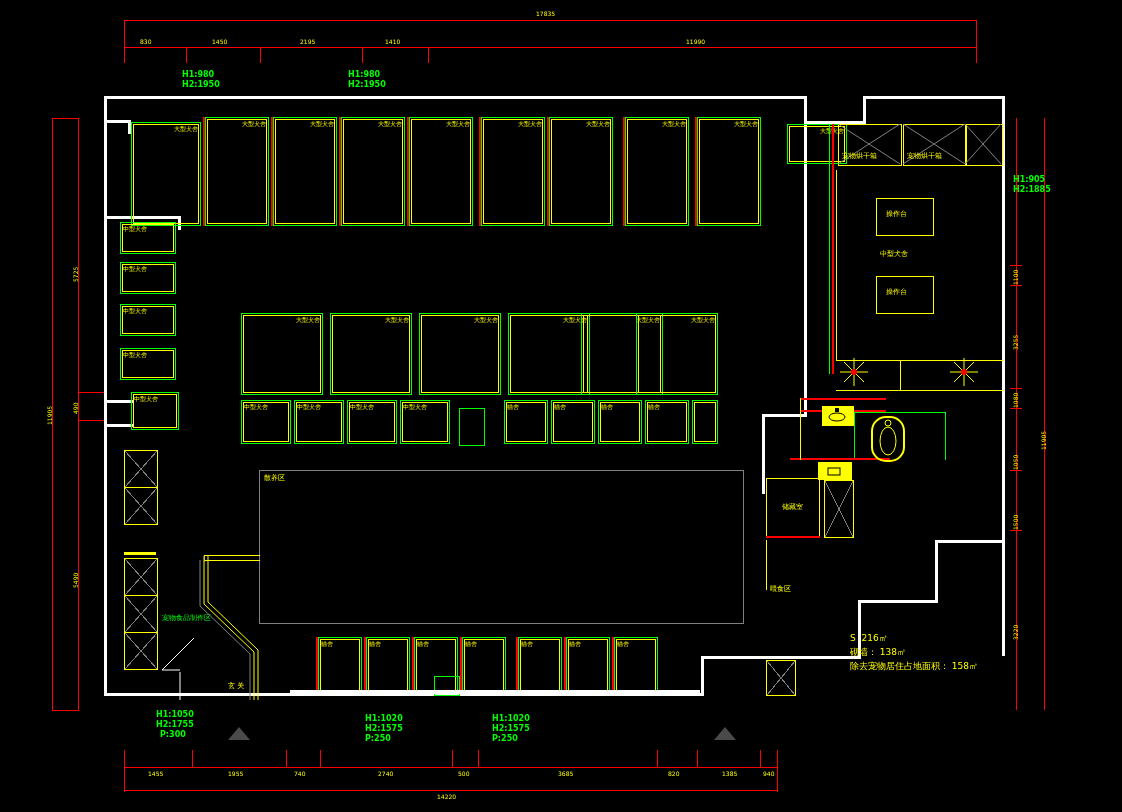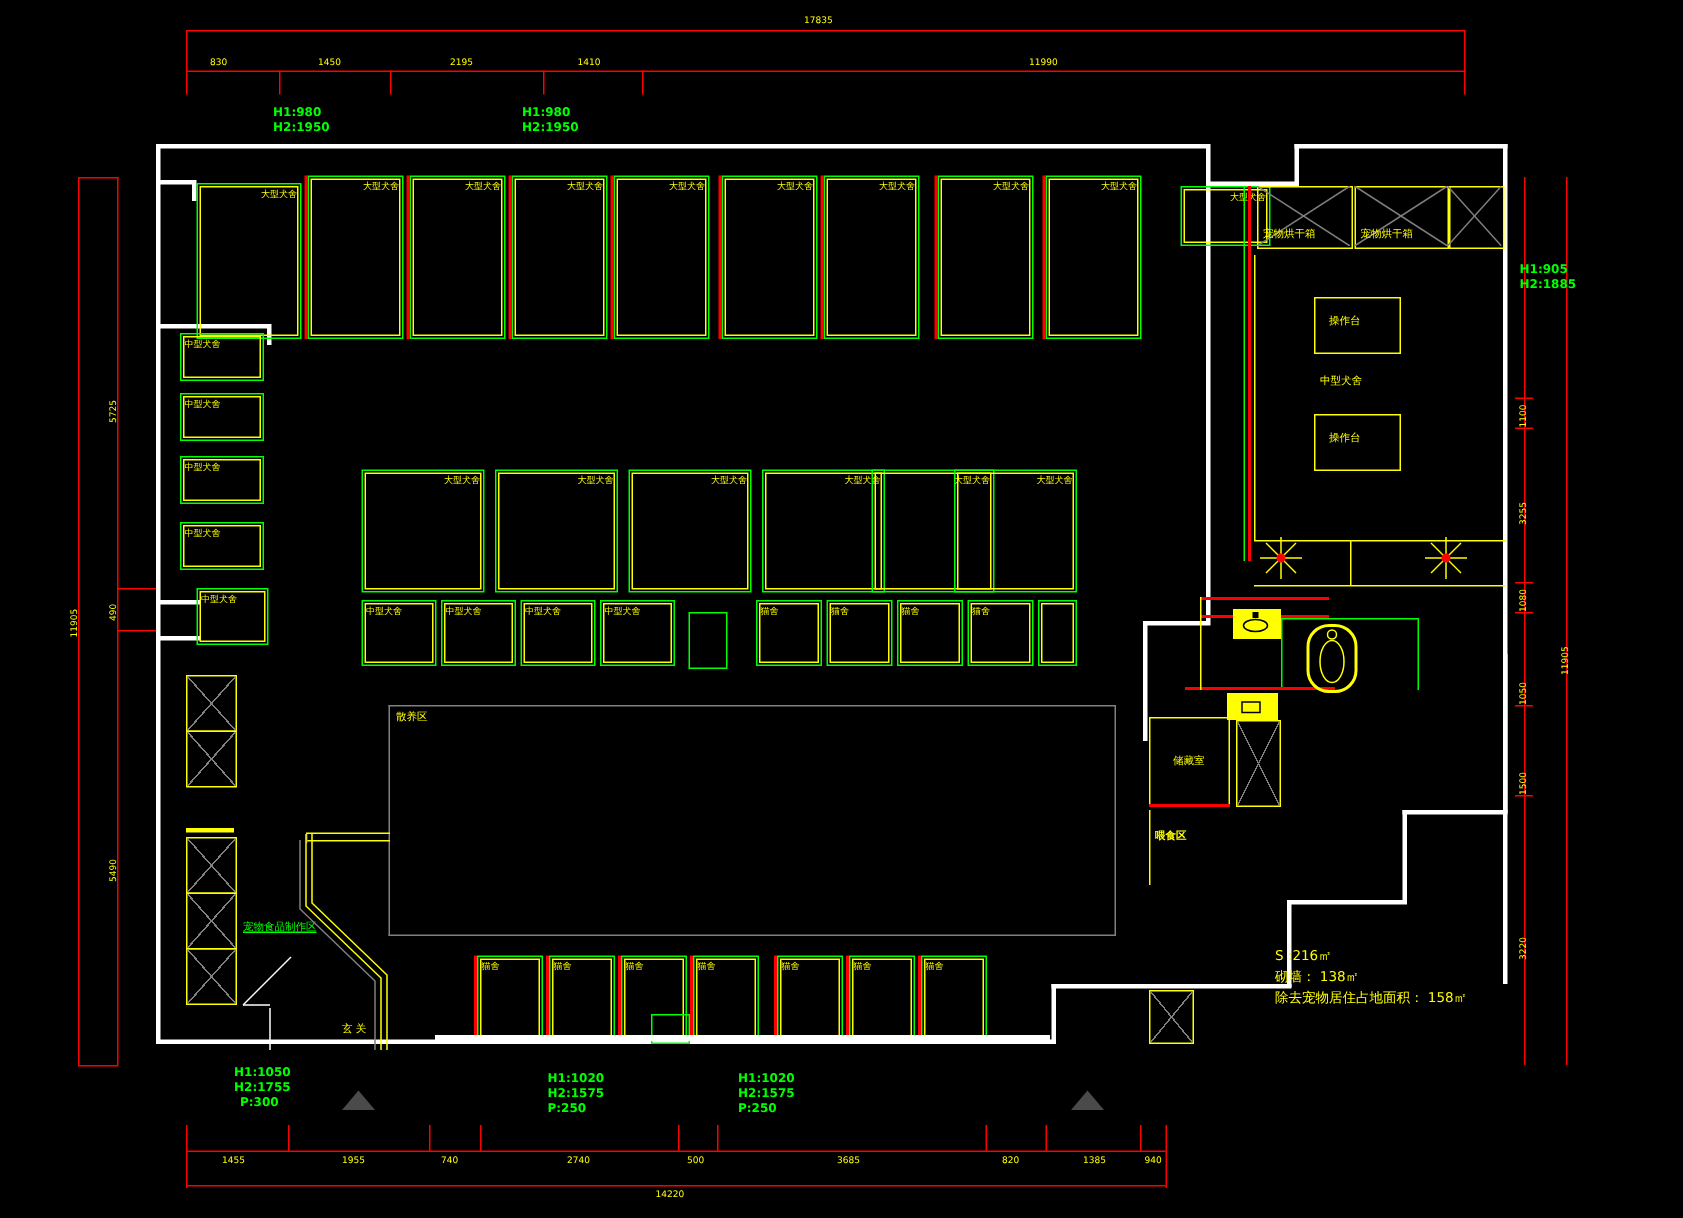--- a/index.html
+++ b/index.html
@@ -286,21 +286,21 @@
   <div class="gry" style="left:743px;top:470px;width:1px;height:154px;"></div>
   <div class="gry" style="left:259px;top:623px;width:485px;height:1px;"></div>
   <div class="lbl" style="left:264px;top:474px;">散养区</div>
 
   <div class="xbox" style="left:124px;top:450px;width:32px;height:36px;"></div>
   <div class="xbox" style="left:124px;top:487px;width:32px;height:36px;"></div>
   <div class="yl" style="left:124px;top:552px;width:32px;height:3px;"></div>
   <div class="xbox" style="left:124px;top:558px;width:32px;height:36px;"></div>
   <div class="xbox" style="left:124px;top:595px;width:32px;height:36px;"></div>
   <div class="xbox" style="left:124px;top:632px;width:32px;height:36px;"></div>
-  <div class="lbl" style="left:162px;top:614px;color:#00ff00;text-decoration:underline;">宠物食品制作区</div>
+  <div class="lbl" style="left:162px;top:614px;color:#00ff00;">宠物食品制作区</div>
 
   <div class="yl" style="left:204px;top:555px;width:56px;height:1px;"></div>
   <div class="yl" style="left:204px;top:560px;width:56px;height:1px;"></div>
   <div class="gry" style="left:204px;top:556px;width:1px;height:6px;"></div>
   <svg style="position:absolute;left:150px;top:552px;width:120px;height:150px;">
     <polyline points="54,4 54,52 104,100 104,148" fill="none" stroke="#ffff00" stroke-width="1"></polyline>
     <polyline points="58,4 58,50 108,98 108,148" fill="none" stroke="#ffff00" stroke-width="1"></polyline>
     <polyline points="50,8 50,54 100,102 100,148" fill="none" stroke="#808080" stroke-width="1"></polyline>
     <polyline points="30,120 30,148" fill="none" stroke="#ffffff" stroke-width="1"></polyline>
     <polyline points="12,118 30,118" fill="none" stroke="#ffffff" stroke-width="1"></polyline>
@@ -425,21 +425,21 @@
 
   <div class="box" style="left:818px;top:462px;width:32px;height:16px;background:#ffff00;"></div>
   <svg style="position:absolute;left:818px;top:462px;width:32px;height:16px;">
     <rect x="10" y="6" width="12" height="7" fill="none" stroke="#000"></rect>
   </svg>
 
   <div class="box" style="left:766px;top:478px;width:52px;height:58px;"></div>
   <div class="lbl" style="left:782px;top:503px;">储藏室</div>
   <div class="xbox" style="left:824px;top:480px;width:28px;height:56px;"></div>
   <div class="rl" style="left:766px;top:536px;width:54px;height:2px;"></div>
-  <div class="lbl" style="left:770px;top:553px;font-weight:bold;">喂食区</div>
+  <div class="lbl" style="left:770px;top:585px;">喂食区</div>
   <div class="yl" style="left:766px;top:540px;width:1px;height:50px;"></div>
   <div class="xbox" style="left:766px;top:660px;width:28px;height:34px;"></div>
 
   <div class="note" style="left:850px;top:631px;">S :216㎡</div>
   <div class="note" style="left:850px;top:645px;">砌墙： 138㎡</div>
   <div class="note" style="left:850px;top:659px;">除去宠物居住占地面积： 158㎡</div>
 
   <div class="grn" style="left:156px;top:710px;">H1:1050</div>
   <div class="grn" style="left:156px;top:720px;">H2:1755</div>
   <div class="grn" style="left:160px;top:730px;">P:300</div>

